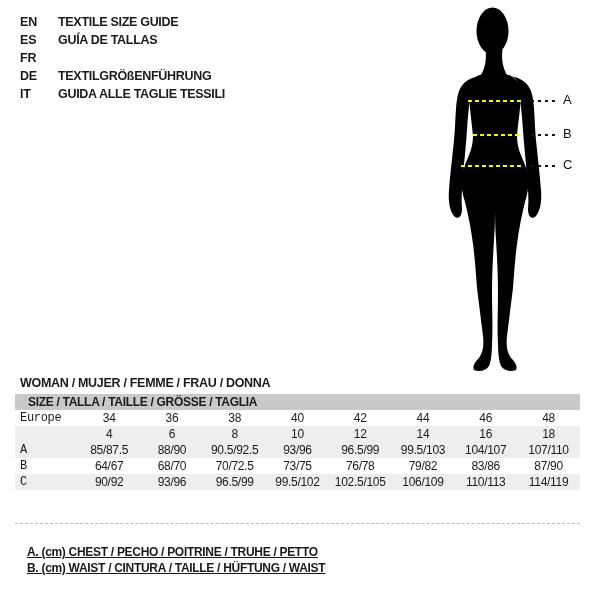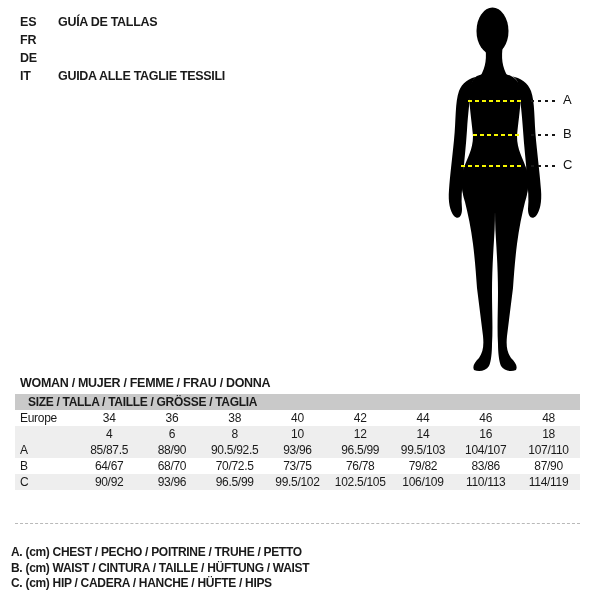--- a/index.html
+++ b/index.html
@@ -26,43 +26,48 @@
     background:repeating-linear-gradient(to right, #161616 0 3px, transparent 3px 7px);}
   .measure-label{position:absolute;top:-8px;font-size:13px;letter-spacing:0;color:#111;}
 
   
   .section-title{position:absolute;left:20px;top:369px;font-size:12.5px;font-weight:bold;letter-spacing:-0.3px;margin-top:7px;}
 
   
   .size-table{position:absolute;left:15px;top:394px;width:565px;border-collapse:collapse;table-layout:fixed;}
   .size-table td,.size-table th{padding:0;height:16px;font-size:12px;letter-spacing:-0.3px;vertical-align:middle;}
   .size-table .tbl-header{background:var(--header-bg);font-weight:bold;text-align:left;padding-left:13px;font-size:12px;}
-  .size-table .row-label{text-align:left;padding-left:5px;width:80px;}
+  .size-table .row-label{text-align:left;padding-left:5px;width:80px;font-family:Liberation Mono, monospace;}
   .size-table .cell{text-align:center;}
   .size-table tr.shaded{background:var(--stripe-bg);}
   .table-bottom-line{position:absolute;left:15px;top:523px;width:565px;height:0;
     border-top:1px dashed #b9b9b9;}
 
   
-  .legend-block{position:absolute;left:11px;top:545px;}
+  .legend-block{position:absolute;left:27px;top:545px;text-decoration:underline;}
   .legend-row{height:15.5px;font-size:12px;font-weight:bold;letter-spacing:-0.3px;white-space:nowrap;}
 </style>
 </head>
 <body style="--dash-yellow: #f6f600; --header-bg: #c9c9c9; --stripe-bg: #eeeeee;">
 
 <div class="lang-block">
     <div class="lang-row">
+      <span class="lang-code">EN</span>
+      <span class="lang-label">TEXTILE SIZE GUIDE</span>
+    </div>
+    <div class="lang-row">
       <span class="lang-code">ES</span>
       <span class="lang-label">GUÍA DE TALLAS</span>
     </div>
     <div class="lang-row">
       <span class="lang-code">FR</span>
     </div>
     <div class="lang-row">
       <span class="lang-code">DE</span>
+      <span class="lang-label">TEXTILGRÖßENFÜHRUNG</span>
     </div>
     <div class="lang-row">
       <span class="lang-code">IT</span>
       <span class="lang-label">GUIDA ALLE TAGLIE TESSILI</span>
     </div>
   </div>
 
 <div class="figure-wrap">
   <svg width="150" height="380" viewBox="0 0 150 380" aria-hidden="true">
     <g fill="#000000">
@@ -212,14 +217,13 @@
         <td class="cell">110/113</td>
         <td class="cell">114/119</td>
       </tr>
     </tbody>
 </table>
 <div class="table-bottom-line"></div>
 
 <div class="legend-block">
     <div class="legend-row">A. (cm) CHEST / PECHO / POITRINE / TRUHE / PETTO</div>
     <div class="legend-row">B. (cm) WAIST / CINTURA / TAILLE / HÜFTUNG / WAIST</div>
-    <div class="legend-row">C. (cm) HIP / CADERA / HANCHE / HÜFTE / HIPS</div>
   </div>
 
 </body></html>

